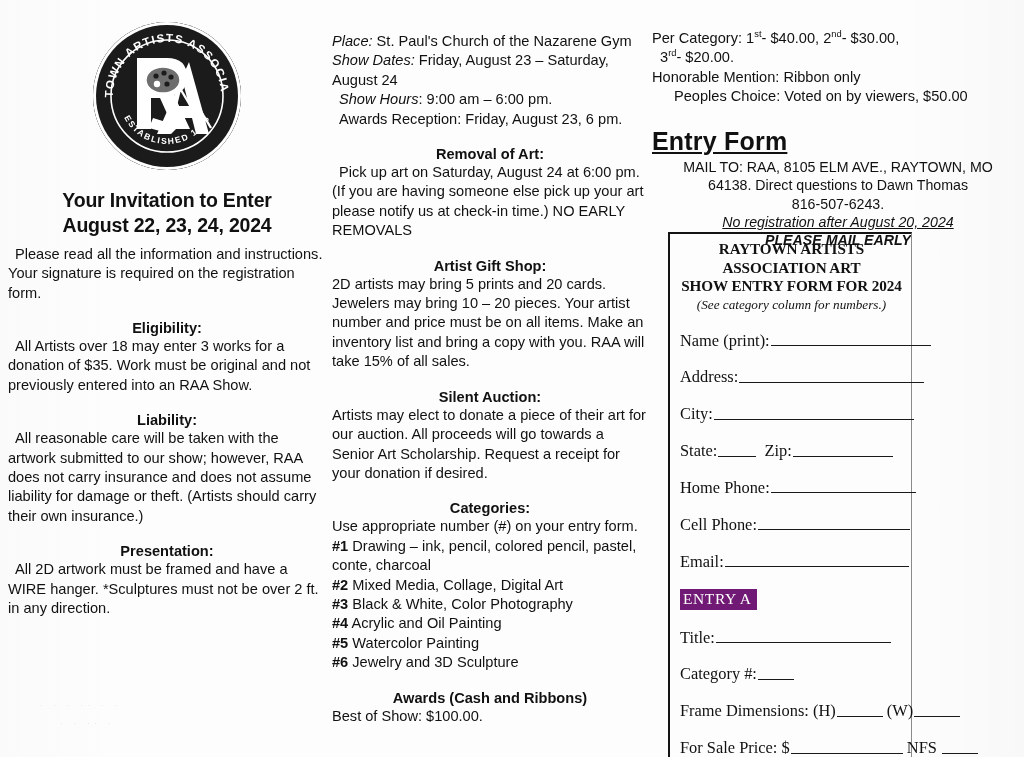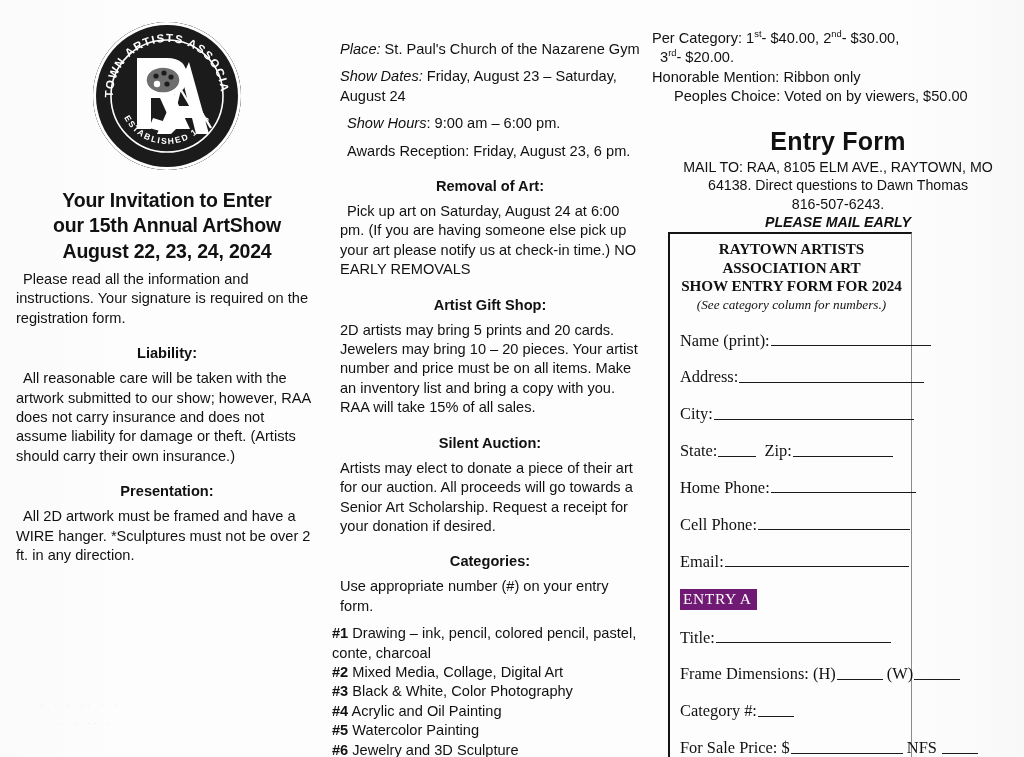--- a/index.html
+++ b/index.html
@@ -70,21 +70,21 @@
     font-weight: bold;
     line-height: 1.30;
     letter-spacing: -0.2px;
     margin: 18px 0 0 0;
   }
   .invite-title div { white-space: nowrap; }
 
   p.body {
     font-size: 14.6px;
     line-height: 1.33;
-    margin: 8px;
+    margin: 0;
     text-indent: 7px;
   }
   p.body.no-indent { text-indent: 0; }
 
   .section {
     margin-top: 17px;
   }
   .section-head {
     text-align: center;
     font-size: 14.6px;
@@ -108,23 +108,23 @@
 
   
   .award-lines {
     font-size: 14.6px;
     line-height: 1.33;
   }
   .award-lines .indent1 { padding-left: 8px; }
   .award-lines .indent2 { padding-left: 22px; }
 
   .entry-form-title {
-    text-align: center;
     font-size: 25px;
     font-weight: bold;
+    text-decoration: underline;
     margin: 20px 0 2px 0;
     letter-spacing: 0.2px;
   }
   .mail-block {
     text-align: center;
     font-size: 14.2px;
     line-height: 1.3;
   }
   .mail-block .u-it {
     text-decoration: underline;
@@ -257,26 +257,29 @@
             <line x1="88" y1="68" x2="112" y2="108"></line>
             <line x1="94" y1="66" x2="118" y2="106"></line>
           </g>
           <polygon points="60,96 86,104 78,112 56,106" fill="#ffffff"></polygon>
         </svg>
       </div>
     </div>
 
     <div class="invite-title">
       <div>Your Invitation to Enter</div>
-      <div>our 15th Annual ArtShow</div>
       <div>August 22, 23, 24, 2024</div>
     </div>
 
     <p class="body" style="margin-top:6px;">Please read all the information and instructions. Your signature is required on the registration form.</p>
 
+    <div class="section">
+      <div class="section-head">Eligibility:</div>
+      <p class="body">All Artists over 18 may enter 3 works for a donation of $35. Work must be original and not previously entered into an RAA Show.</p>
+    </div>
 
     <div class="section">
       <div class="section-head">Liability:</div>
       <p class="body">All reasonable care will be taken with the artwork submitted to our show; however, RAA does not carry insurance and does not assume liability for damage or theft. (Artists should carry their own insurance.)</p>
     </div>
 
     <div class="section">
       <div class="section-head">Presentation:</div>
       <p class="body">All 2D artwork must be framed and have a WIRE hanger. *Sculptures must not be over 2 ft. in any direction.</p>
     </div>
@@ -336,20 +339,21 @@
       <div>Honorable Mention: Ribbon only</div>
       <div class="indent2">Peoples Choice: Voted on by viewers, $50.00</div>
     </div>
 
     <div class="entry-form-title">Entry Form</div>
 
     <div class="mail-block">
       <div>MAIL TO: RAA, 8105 ELM AVE., RAYTOWN, MO</div>
       <div>64138. Direct questions to Dawn Thomas</div>
       <div>816-507-6243.</div>
+      <div class="u-it">No registration after August 20, 2024</div>
       <div class="bold-it">PLEASE MAIL EARLY</div>
     </div>
   </div>
 
   <div class="form-box">
     <div class="fb-title">RAYTOWN ARTISTS ASSOCIATION  ART</div>
     <div class="fb-title"><span>SHOW ENTRY FORM  FOR </span><span>2024</span></div>
     <div class="fb-sub">(See category column for numbers.)</div>
 
     <div class="field"><span>Name (print):</span><span class="rule w-full"></span></div>
@@ -363,22 +367,22 @@
     <div class="field"><span>Home Phone:</span><span class="rule w-hphone"></span></div>
 
     <div class="field"><span>Cell Phone:</span><span class="rule w-cphone"></span></div>
 
     <div class="field"><span>Email:</span><span class="rule w-email"></span></div>
 
     <div class="entry-a">ENTRY A</div>
 
     <div class="field"><span>Title:</span><span class="rule w-title"></span></div>
 
+    <div class="field"><span>Category #:</span><span class="rule w-cat"></span></div>
+
     <div class="field"><span>Frame Dimensions:</span>&nbsp;<span>(H)</span><span class="rule w-dim"></span>&nbsp;<span>(W)</span><span class="rule w-dim"></span></div>
-
-    <div class="field"><span>Category #:</span><span class="rule w-cat"></span></div>
 
     <div class="field"><span>For Sale Price: $</span><span class="rule w-price"></span>&nbsp;<span>NFS</span>&nbsp;<span class="rule w-nfs"></span></div>
   </div>
 
   <div class="speckle" style="left:40px; top:700px;">· ·   · ·· ·   ·</div>
   <div class="speckle" style="left:60px; top:718px;">·  · ··  ·</div>
 </div>
 
 </body></html>

